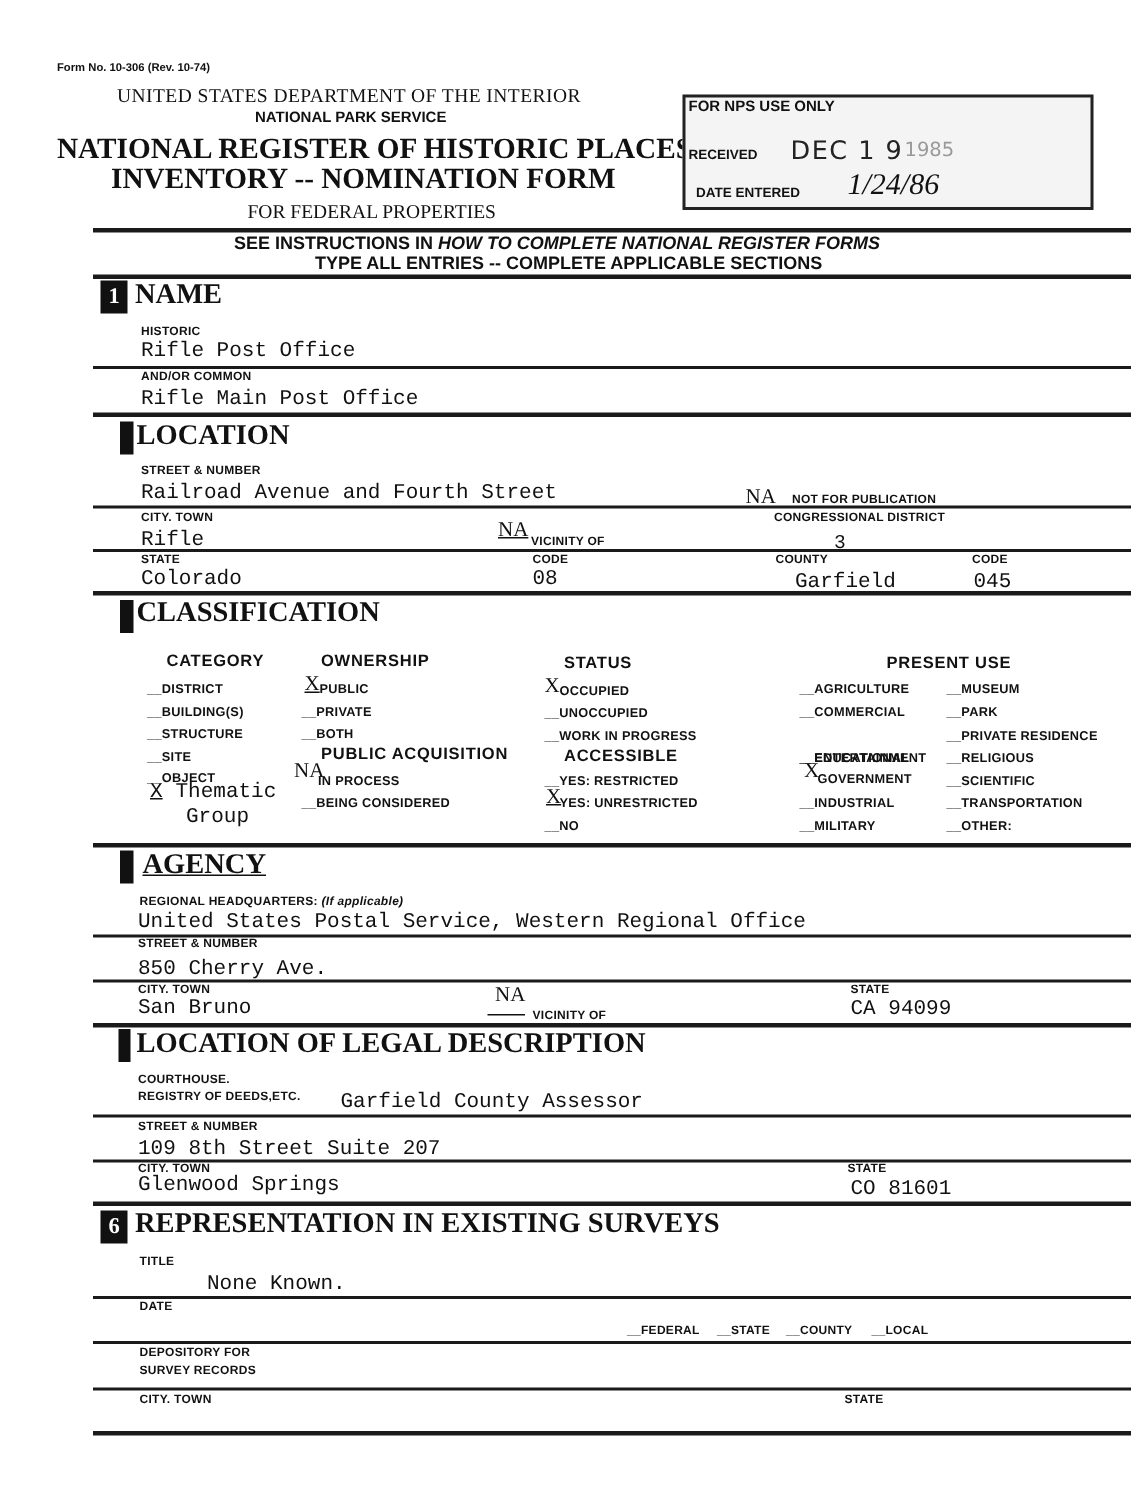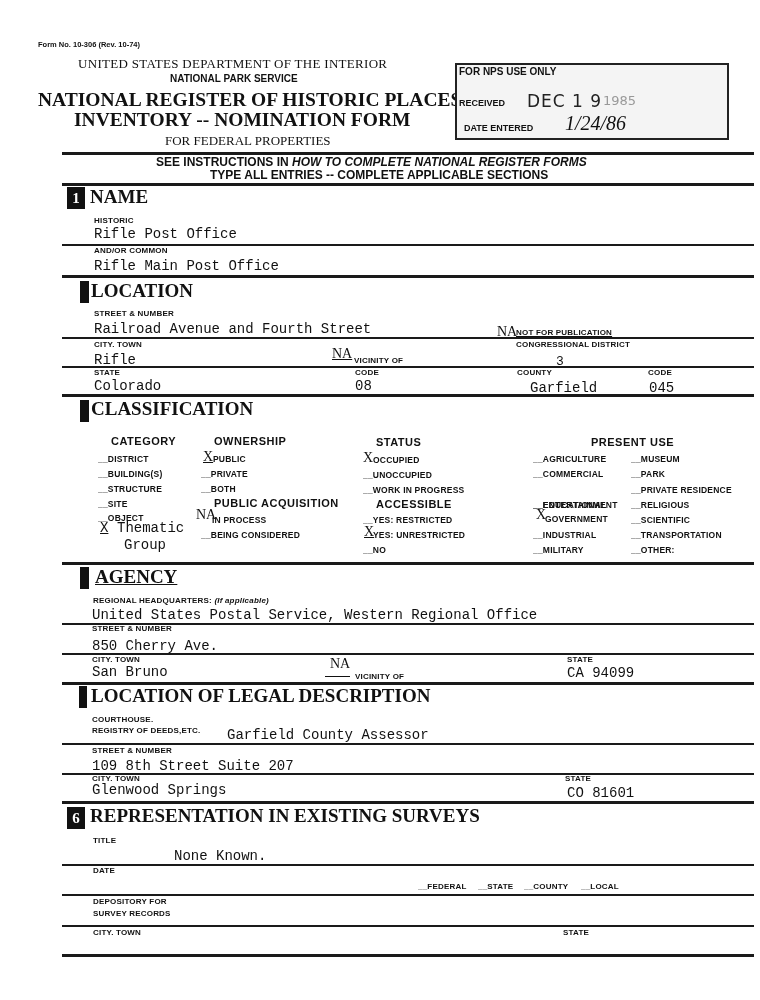--- a/index.html
+++ b/index.html
@@ -52,21 +52,21 @@
 <div class="rule" style="top:244px;"></div>
 <div class="abs lbl" style="left:94px;top:246px;">AND/OR COMMON</div>
 <div class="abs val" style="left:94px;top:258px;">Rifle Main Post Office</div>
 <div class="rule thick" style="top:275px;"></div>
 
 <div class="secnum thin" style="left:80px;top:281px;background:#111;"></div>
 <div class="abs sectitle" style="left:91px;top:280px;">LOCATION</div>
 <div class="abs lbl" style="left:94px;top:309px;">STREET &amp; NUMBER</div>
 <div class="abs val" style="left:94px;top:321px;">Railroad Avenue and Fourth Street</div>
 <div class="abs mark" style="left:497px;top:324px;">NA</div>
-<div class="abs lbl" style="left:516px;top:328px;text-decoration:underline;">NOT FOR PUBLICATION</div>
+<div class="abs lbl" style="left:528px;top:328px;">NOT FOR PUBLICATION</div>
 <div class="rule" style="top:337px;"></div>
 <div class="abs lbl" style="left:94px;top:340px;">CITY. TOWN</div>
 <div class="abs lbl" style="left:516px;top:340px;">CONGRESSIONAL DISTRICT</div>
 <div class="abs val" style="left:94px;top:352px;">Rifle</div>
 <div class="abs mark" style="left:332px;top:346px;text-decoration:underline;">NA</div>
 <div class="abs lbl" style="left:354px;top:356px;">VICINITY OF</div>
 <div class="abs val" style="left:556px;top:354px;font-size:13px;">3</div>
 <div class="rule" style="top:366px;"></div>
 <div class="abs lbl" style="left:94px;top:368px;">STATE</div>
 <div class="abs lbl" style="left:355px;top:368px;">CODE</div>
@@ -158,21 +158,21 @@
 <div class="rule" style="top:773px;"></div>
 <div class="abs lbl" style="left:92px;top:774px;">CITY. TOWN</div>
 <div class="abs lbl" style="left:565px;top:774px;">STATE</div>
 <div class="abs val" style="left:92px;top:782px;">Glenwood Springs</div>
 <div class="abs val" style="left:567px;top:785px;">CO   81601</div>
 <div class="rule thick" style="top:801px;"></div>
 
 <div class="secnum" style="left:67px;top:807px;">6</div>
 <div class="abs sectitle" style="left:90px;top:805px;">REPRESENTATION IN EXISTING SURVEYS</div>
 <div class="abs lbl" style="left:93px;top:836px;">TITLE</div>
-<div class="abs val" style="left:138px;top:848px;margin-left:36px;">None Known.</div>
+<div class="abs val" style="left:138px;top:848px;">None Known.</div>
 <div class="rule" style="top:864px;"></div>
 <div class="abs lbl" style="left:93px;top:866px;">DATE</div>
 <div class="abs lbl" style="left:418px;top:882px;">__FEDERAL</div>
 <div class="abs lbl" style="left:478px;top:882px;">__STATE</div>
 <div class="abs lbl" style="left:524px;top:882px;">__COUNTY</div>
 <div class="abs lbl" style="left:581px;top:882px;">__LOCAL</div>
 <div class="rule" style="top:894px;"></div>
 <div class="abs lbl" style="left:93px;top:897px;">DEPOSITORY FOR</div>
 <div class="abs lbl" style="left:93px;top:909px;">SURVEY RECORDS</div>
 <div class="rule" style="top:925px;"></div>

